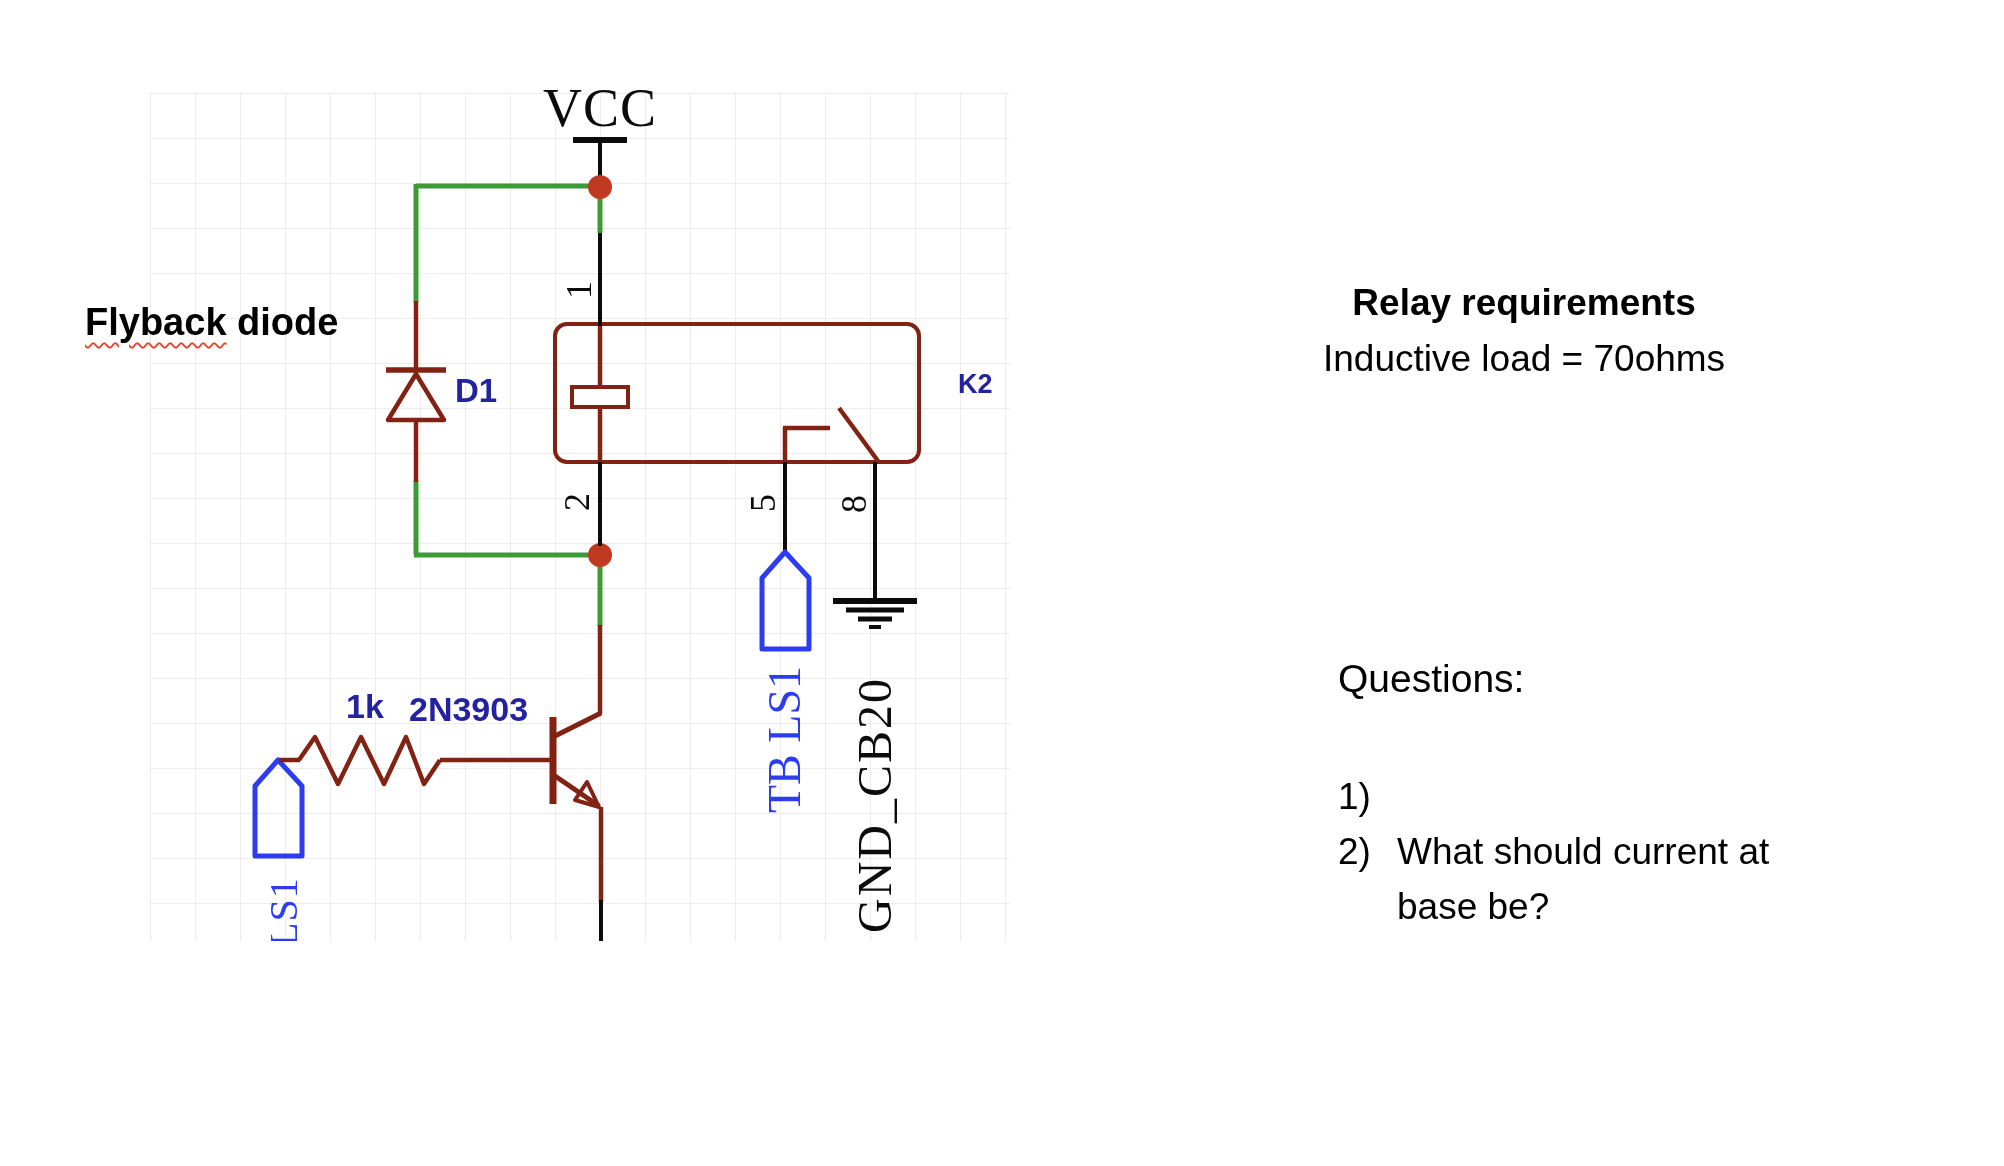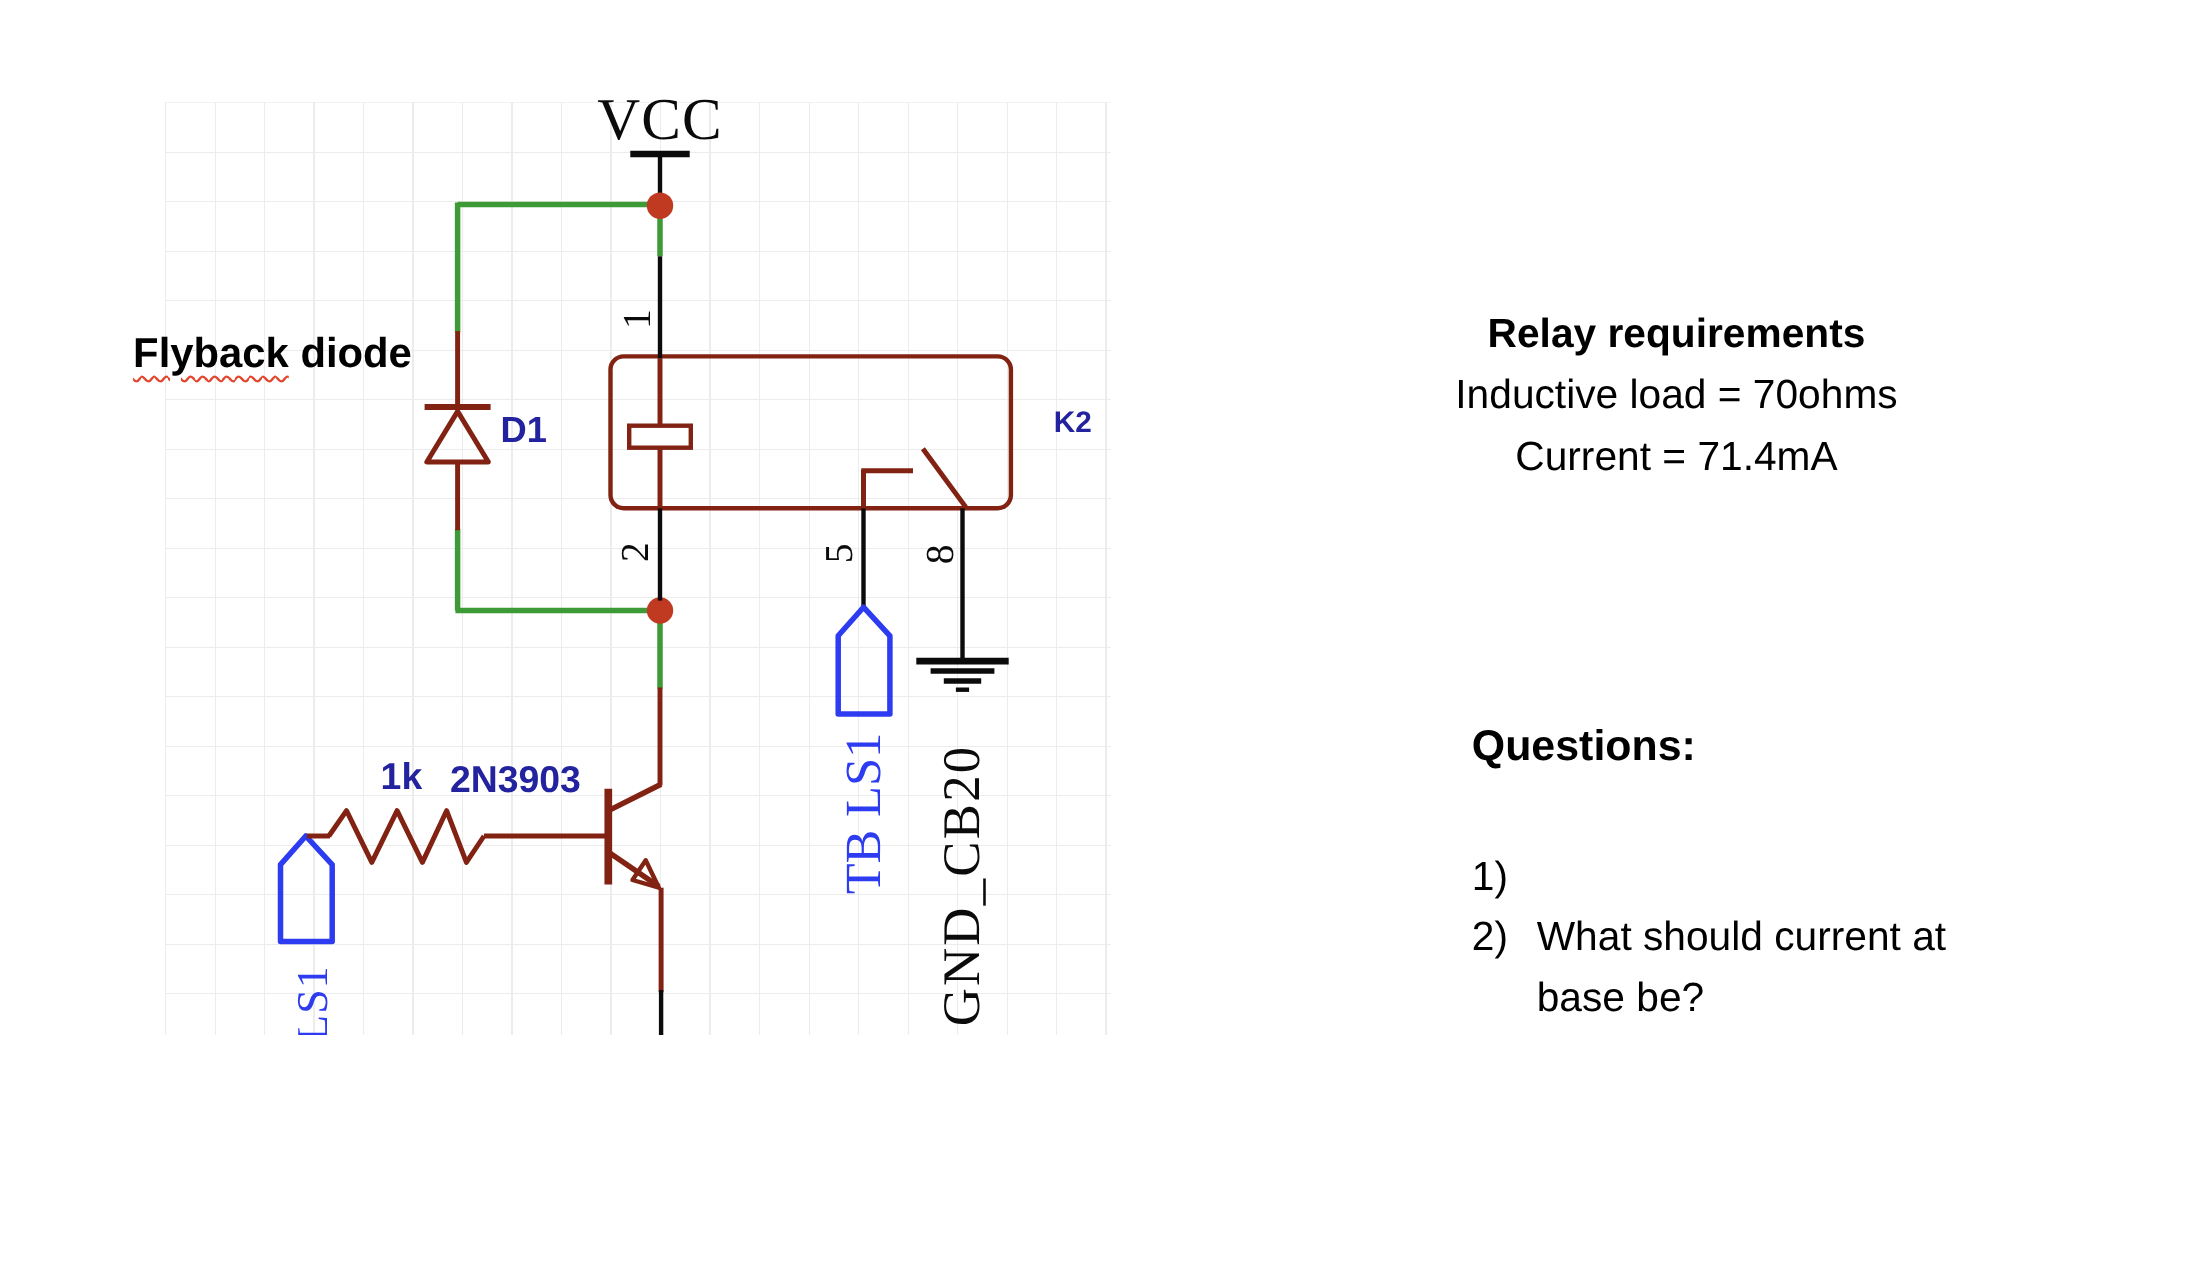--- a/index.html
+++ b/index.html
@@ -26,29 +26,29 @@
   .q2n{left:409px;top:673px;font-size:34px;margin-top:19px;}
   .r1k{left:346px;top:689px;font-size:34px;}
   .pin{font-size:36px;line-height:.85;}
   .pin1{left:564px;top:299px;}
   .pin2{left:562px;top:511px;}
   .pin5{left:748px;top:512px;}
   .pin8{left:839px;top:513px;}
   .ls1{left:264px;top:947px;font-size:40px;letter-spacing:1px;}
   .tbls1{left:762px;top:813px;font-size:46px;}
   .gndcb{left:851px;top:933px;font-size:48px;letter-spacing:2px;}
-  .flyback{left:85px;top:303px;font-size:38px;font-weight:bold;color:#000;margin-left:36px;}
+  .flyback{left:85px;top:303px;font-size:38px;font-weight:bold;color:#000;}
   .misspell{
     text-decoration-line:underline;text-decoration-style:wavy;
     text-decoration-color:#e2472e;text-decoration-thickness:2px;
     text-underline-offset:7px;
   }
   .notes{position:absolute;left:1323px;top:275px;font-size:37px;line-height:56px;color:#000;text-align:center;}
   .notes .head{font-weight:bold;}
-  .qhead{position:absolute;left:1338px;top:657px;font-size:39px;font-weight:bold;color:#000;text-align:center;}
+  .qhead{position:absolute;left:1338px;top:657px;font-size:39px;font-weight:normal;color:#000;text-align:center;}
   .qlist{position:absolute;left:1338px;top:769px;font-size:37px;line-height:55px;color:#000;}
   .qrow{display:flex;}
   .qnum{width:59px;flex:0 0 59px;}
   .qtext{min-width:0;}
 </style>
 </head>
 <body>
 
 <div class="canvas">
 
@@ -150,21 +150,20 @@
   <div class="lbl serif rot pin pin5">5</div>
   <div class="lbl serif rot pin pin8">8</div>
 
   <div class="lbl serif rot blue ls1">LS1</div>
   <div class="lbl serif rot blue tbls1">TB LS1</div>
   <div class="lbl serif rot gndcb">GND_CB20</div>
 
   <div class="notes">
     <div class="head">Relay requirements</div>
     <div>Inductive load = 70ohms</div>
-    <div>Current = 71.4mA</div>
   </div>
 
   <div class="qhead">Questions:</div>
 
   <div class="qlist">
     <div class="qrow">
       <div class="qnum">1)</div>
     </div>
     <div class="qrow">
       <div class="qnum">2)</div>

